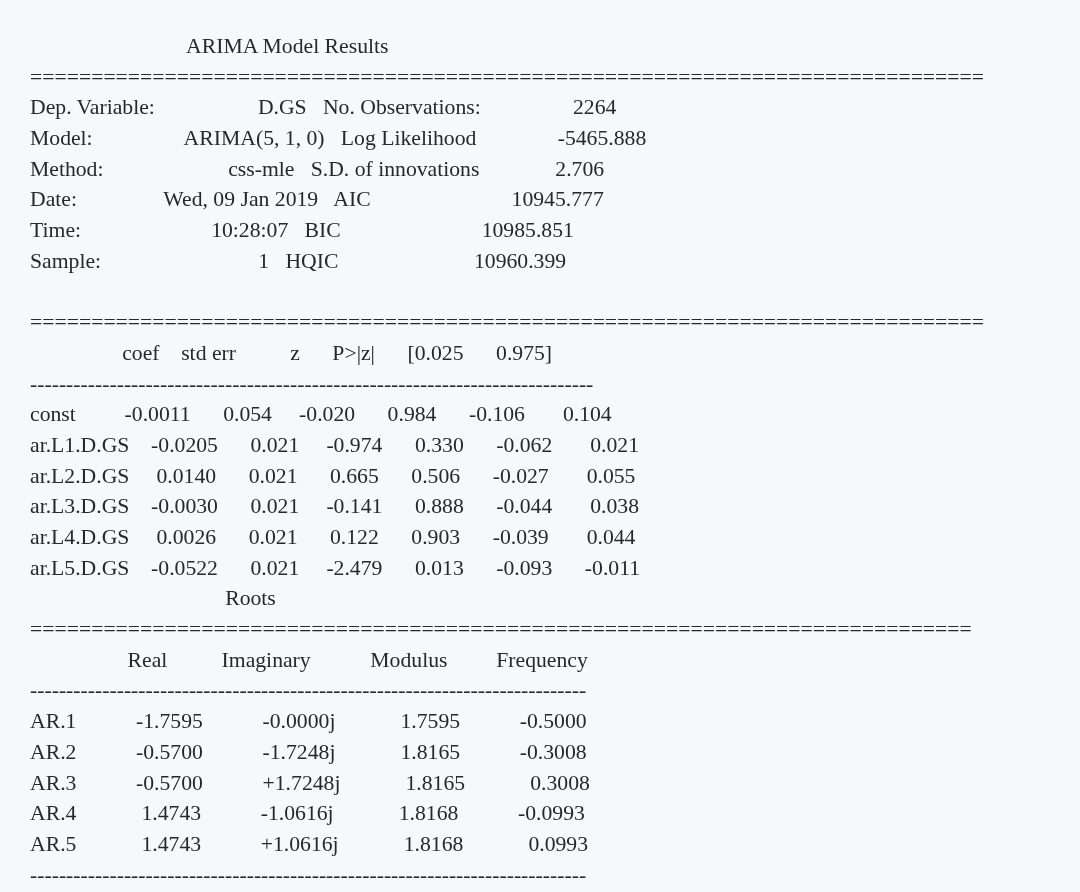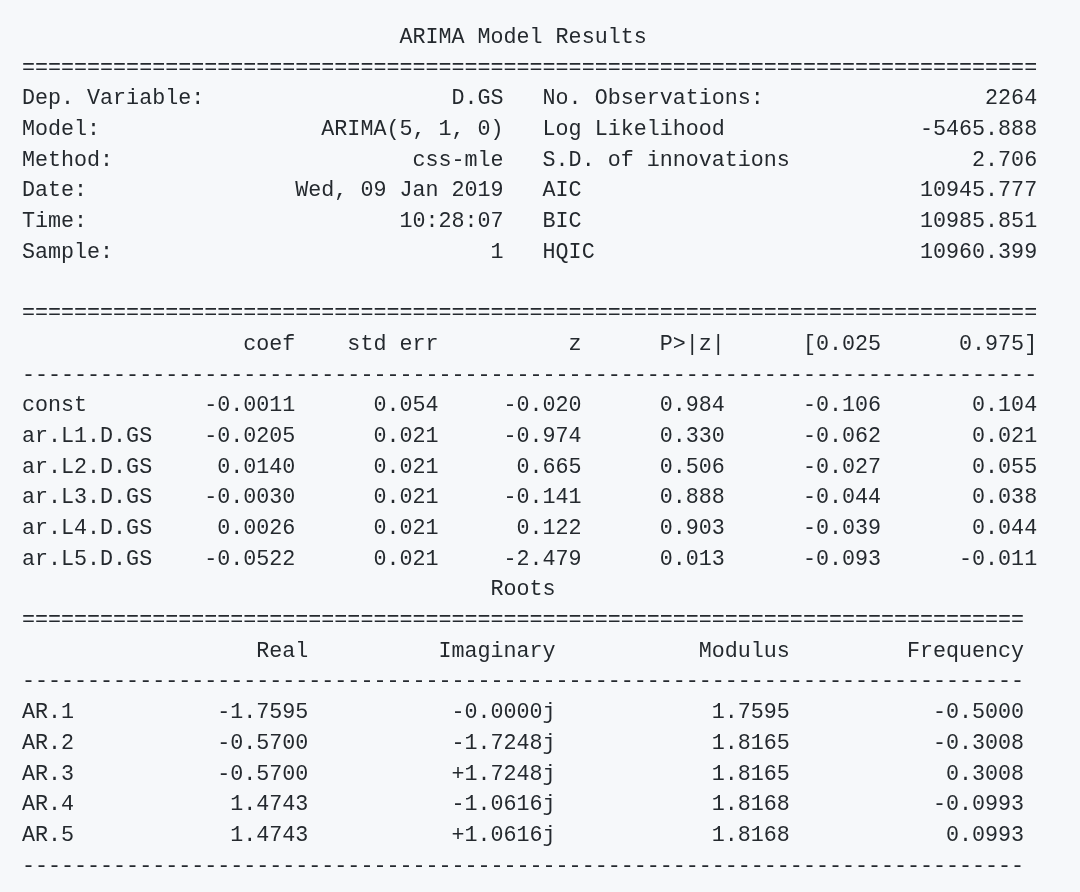--- a/index.html
+++ b/index.html
@@ -6,23 +6,23 @@
     margin: 0;
     padding: 0;
   }
   body {
     width: 1080px;
     height: 892px;
     background: #f6f8fa;
     overflow: hidden;
   }
   .summary {
-    margin: 8px;
+    margin: 16px;
     padding: 15px 0 0 14px;
-    font-family: Liberation Mono, monospace;
+    font-family: Liberation Serif, serif;
     font-size: 21.7px;
     line-height: 30.7px;
     font-weight: 400;
     color: #24292e;
     white-space: pre;
   }
   .line {
     white-space: pre;
     height: 30.7px;
   }

